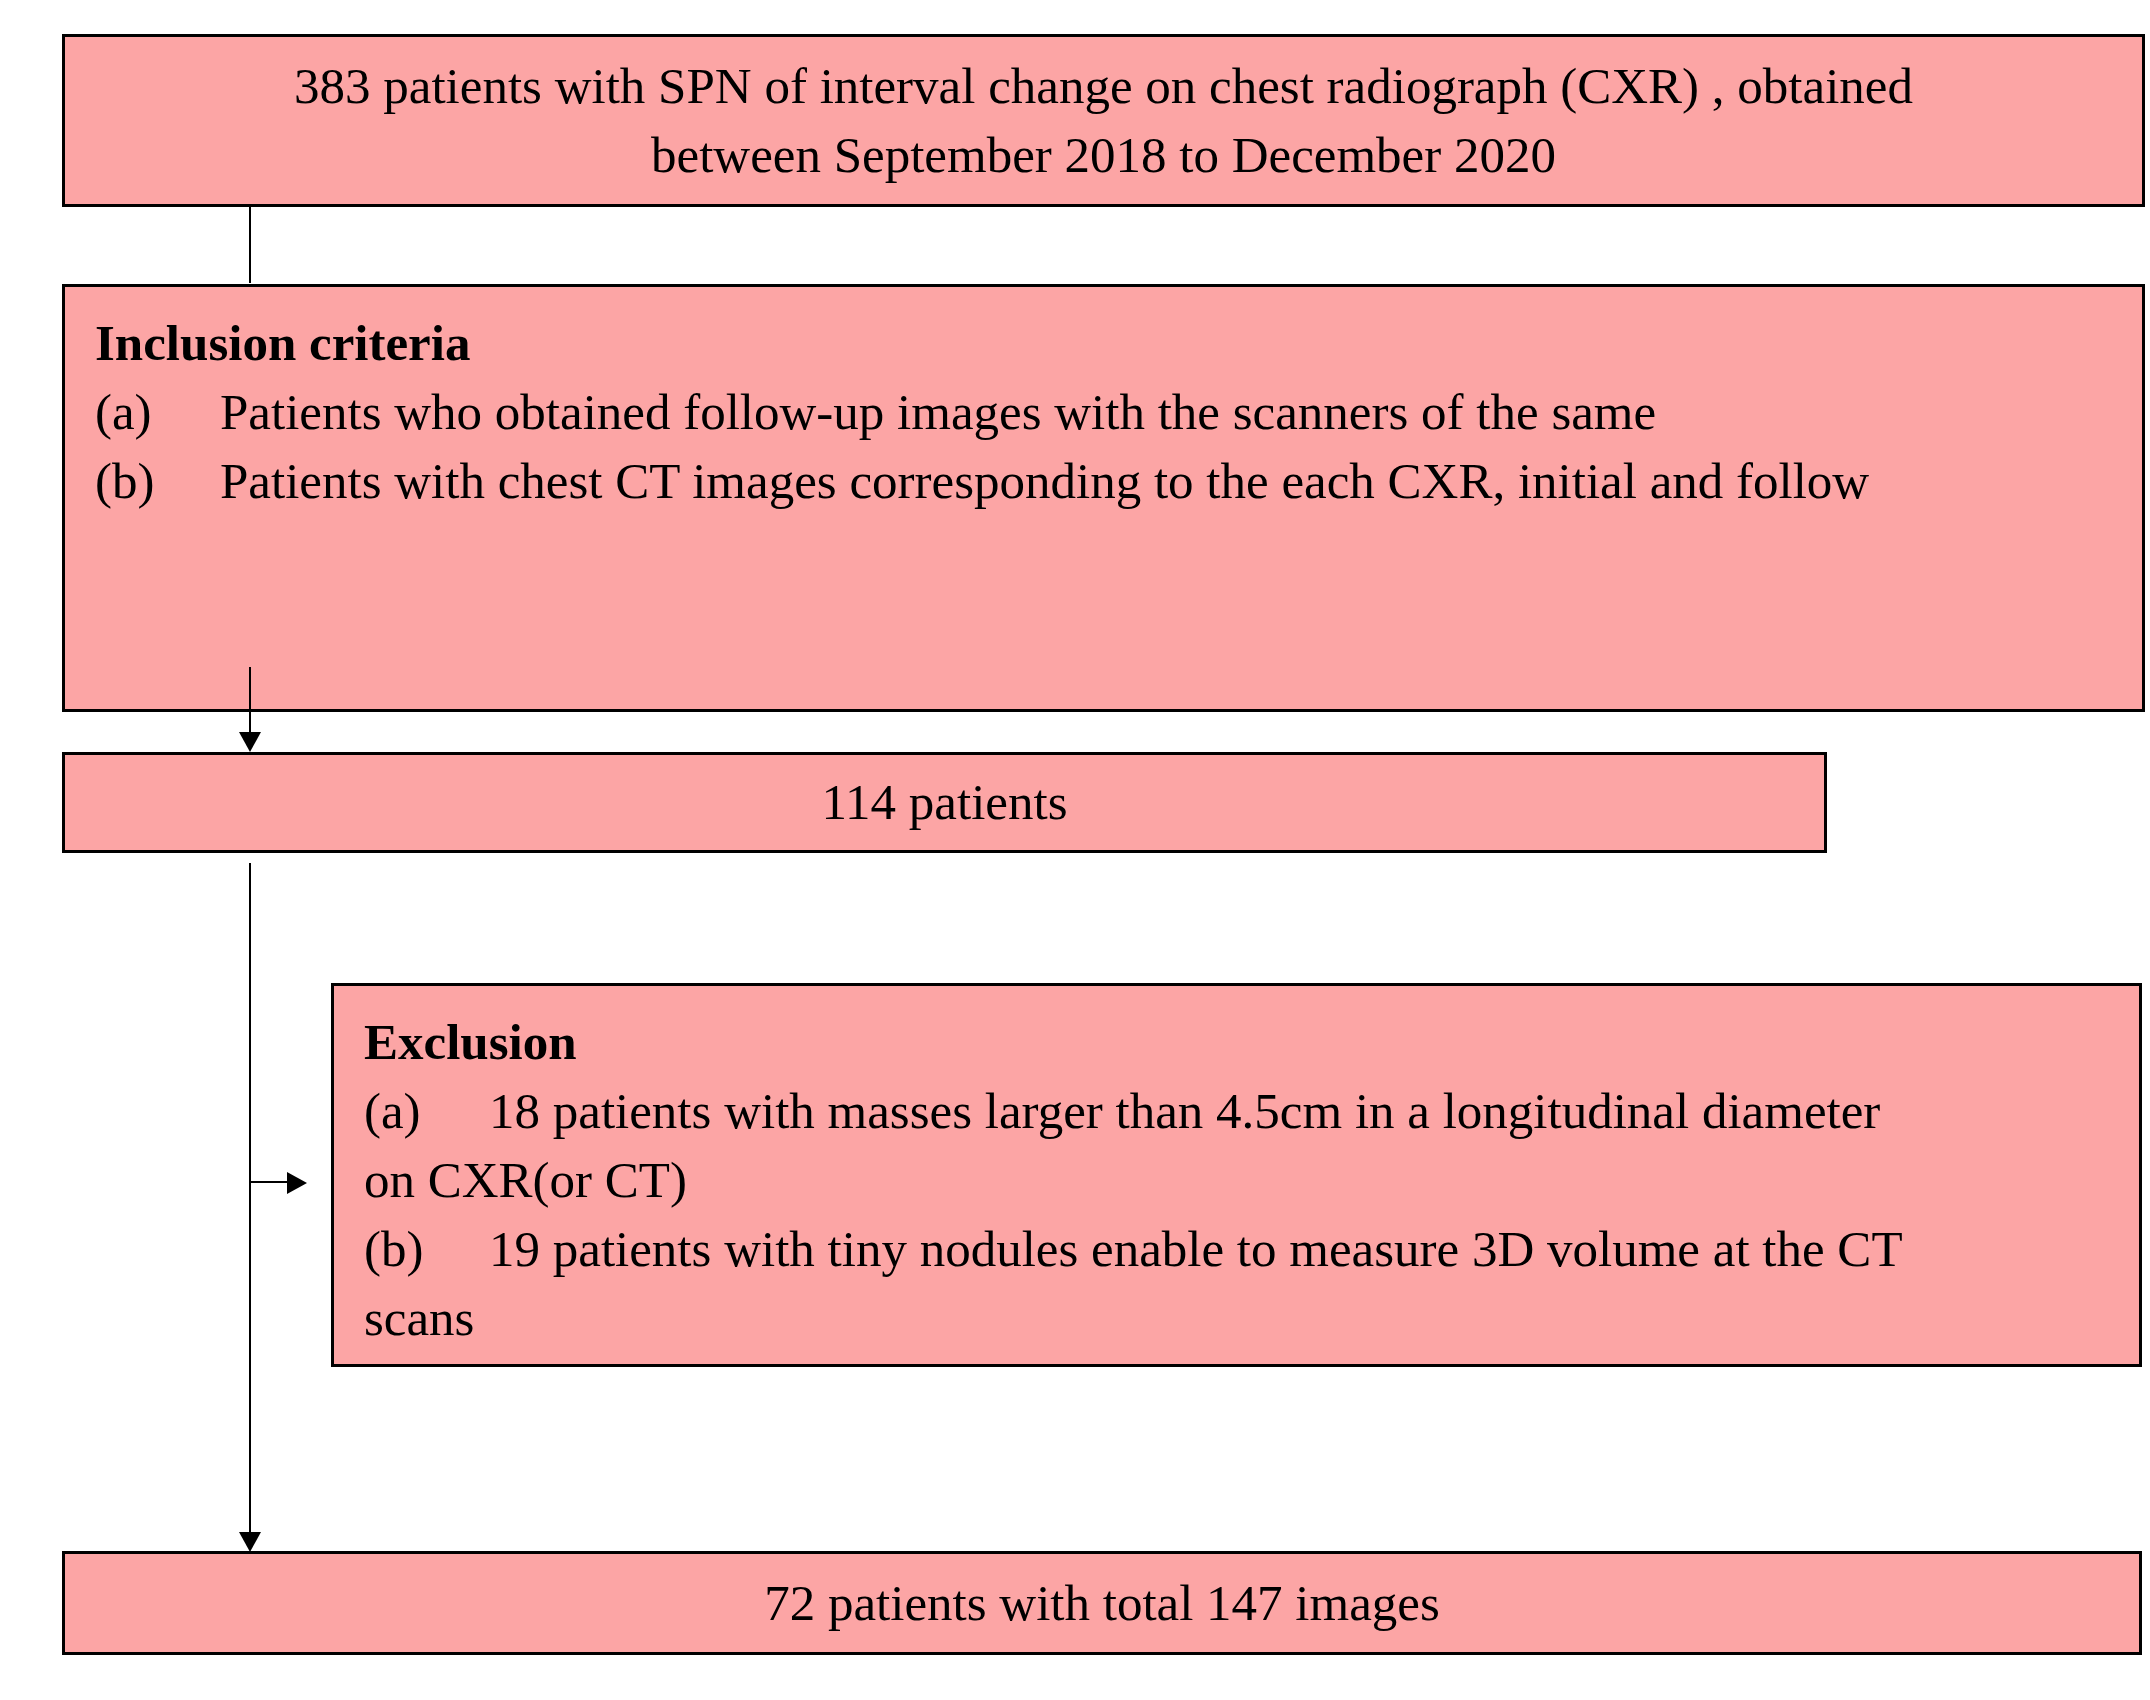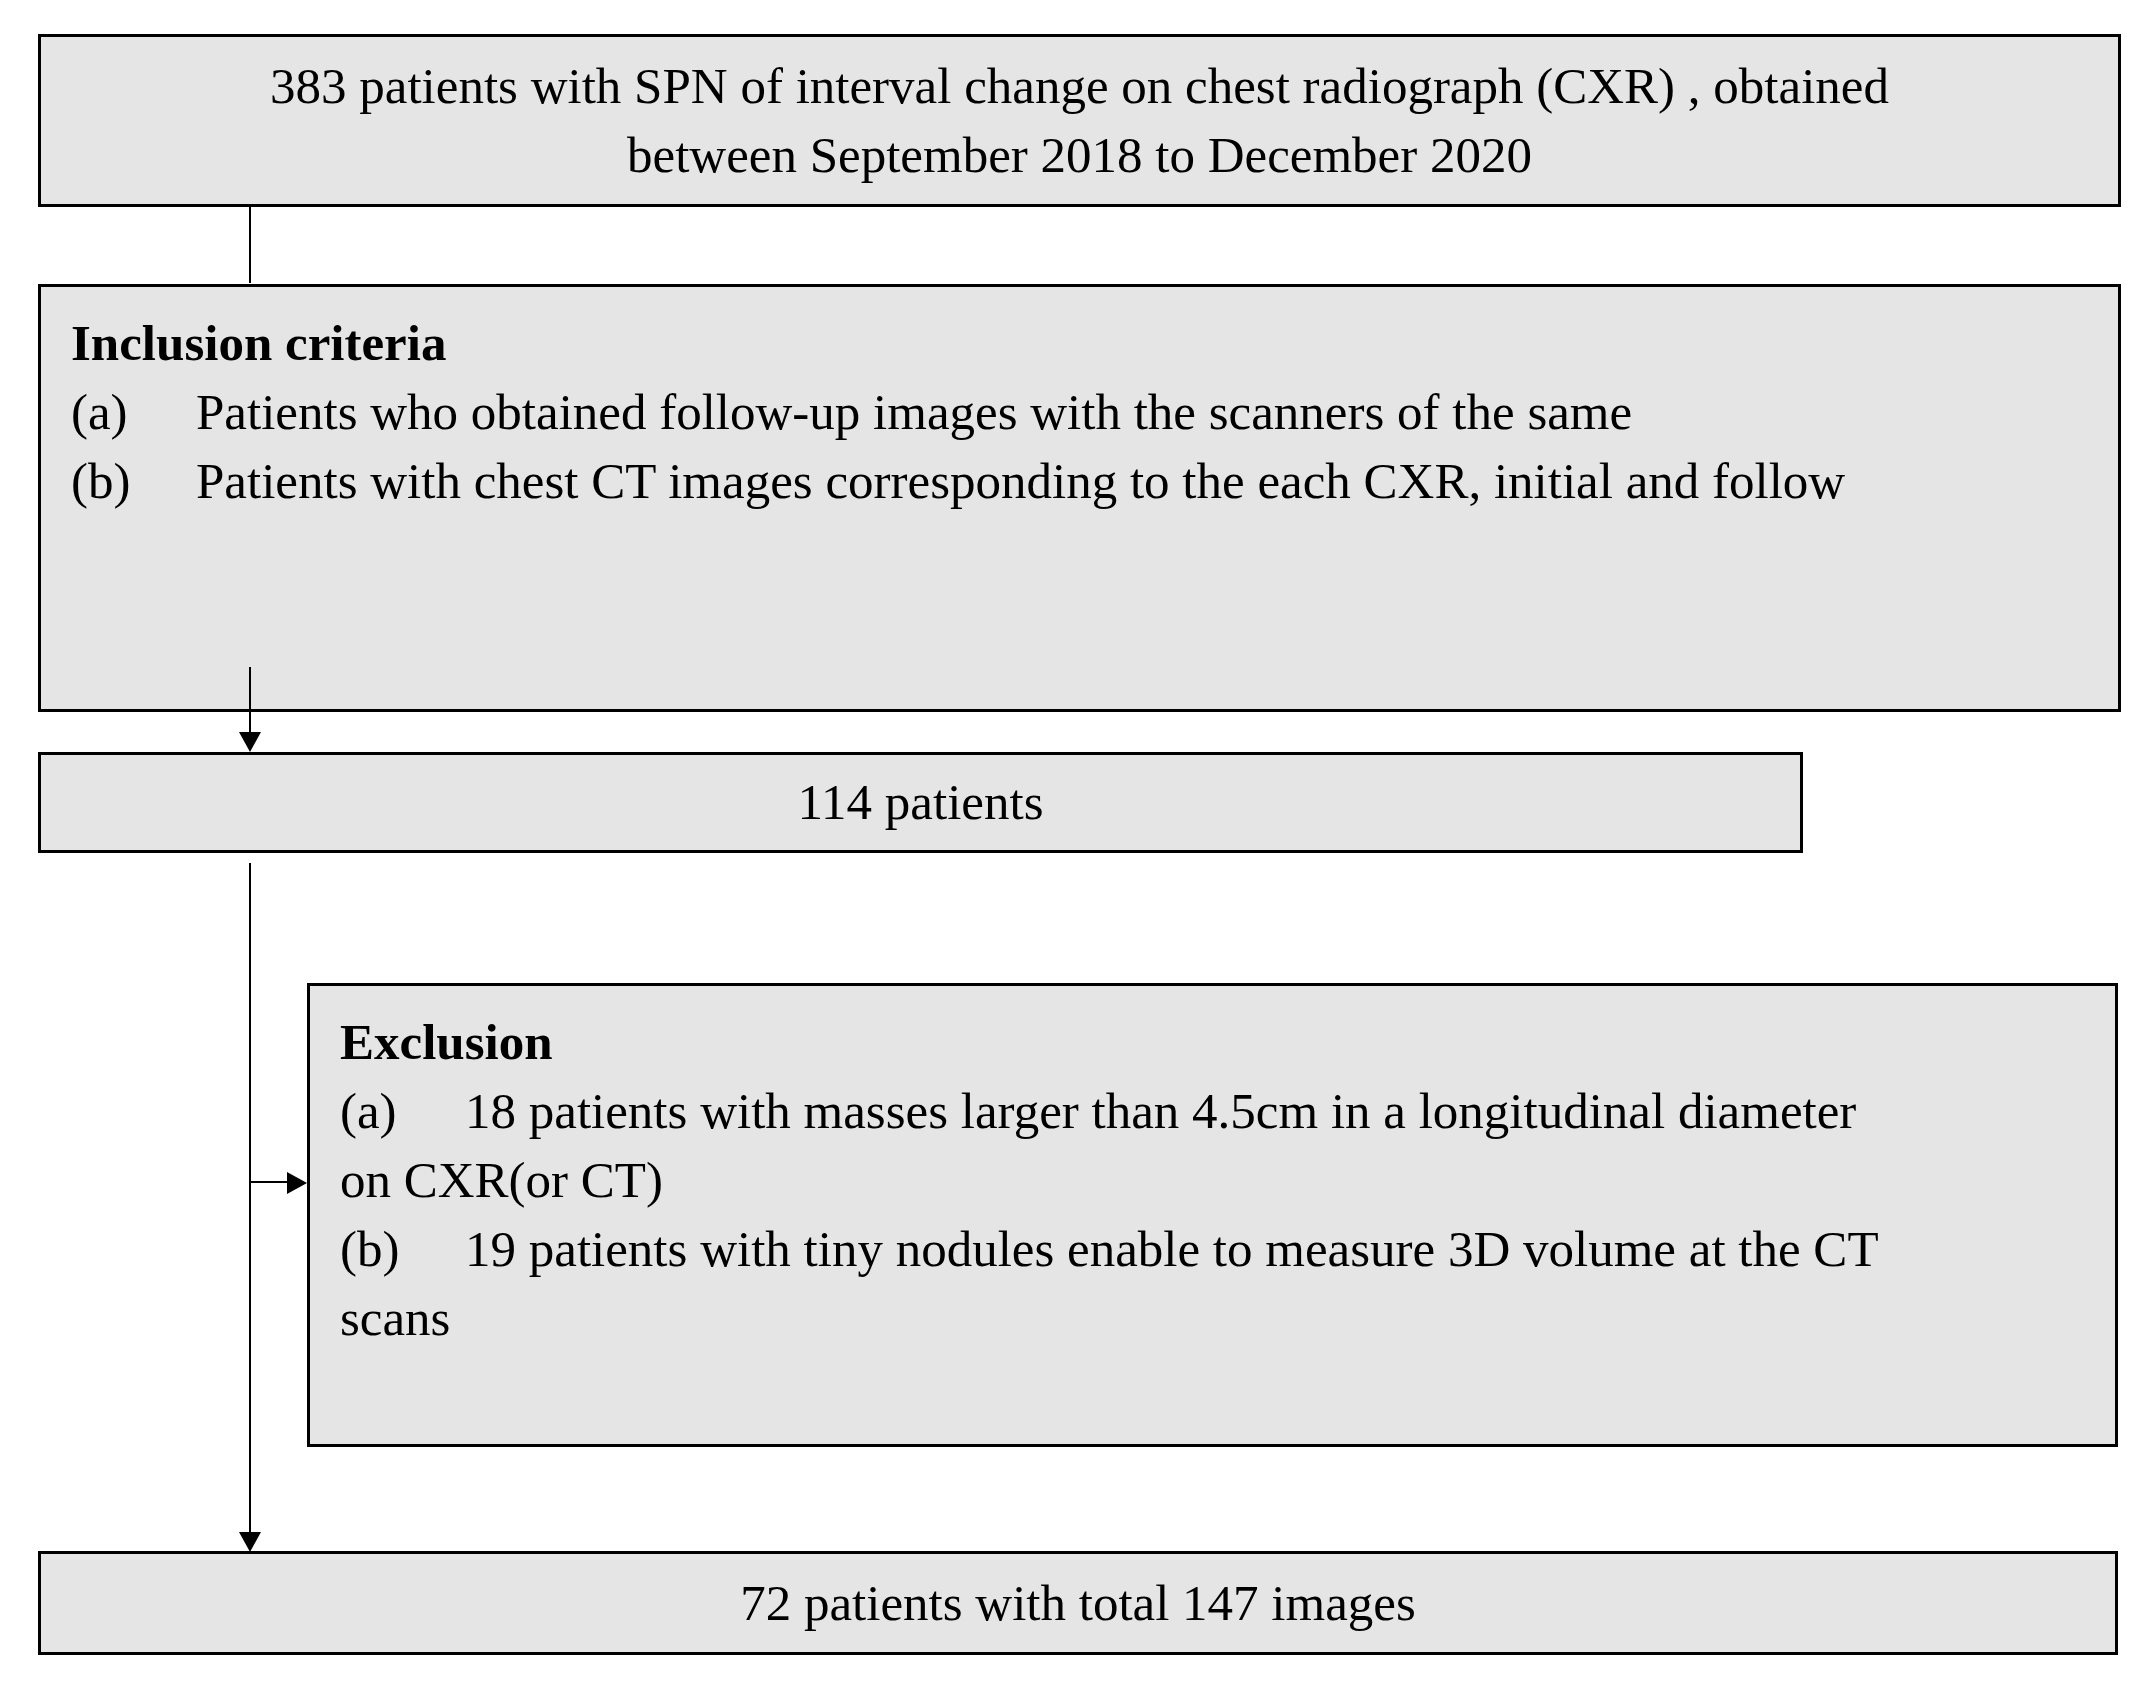--- a/index.html
+++ b/index.html
@@ -1,18 +1,18 @@
 <!DOCTYPE html>
 <html style="font-size:12.5px"><head>
 <meta charset="utf-8">
 <style>
   html, body { margin:0; padding:0; background:#ffffff; }
   body { width:2151px; height:1700px; position:relative; overflow:hidden;
          font-family:"Liberation Serif","DejaVu Serif",serif; color:#000; }
-  .box { position:absolute; border:3.1px solid #000; box-sizing:border-box; background:#e5e5e5; }
+  .box { position:absolute; border:3.1px solid #000; box-sizing:border-box; background:#fca5a5;margin-left:24px; }
   .center { display:flex; flex-direction:column; align-items:center; justify-content:center; text-align:center; }
   .txt { font-size:51px; line-height:69px; }
   .left { padding:22px 30px 0 30px; }
   .left .line { font-size:51px; line-height:69px; white-space:nowrap; }
   .title { font-weight:bold; }
   .tab { display:inline-block; width:125px; }
   .vline { position:absolute; width:2.3px; background:#000; }
   .hline { position:absolute; height:2.3px; background:#000; }
   .arrow-down { position:absolute; width:0; height:0; border-left:11px solid transparent; border-right:11px solid transparent; border-top:20px solid #000; }
   .arrow-right { position:absolute; width:0; height:0; border-top:11px solid transparent; border-bottom:11px solid transparent; border-left:20px solid #000; }
@@ -43,21 +43,21 @@
 <div class="box center" style="left:38px; top:752px; width:1765px; height:101px;">
   <div class="txt">114 patients</div>
 </div>
 
 <div class="vline" style="left:249px; top:863px; height:672px;"></div>
 <div class="arrow-down" style="left:239px; top:1532px;"></div>
 
 <div class="hline" style="left:249px; top:1181px; width:39px;"></div>
 <div class="arrow-right" style="left:287px; top:1172px;"></div>
 
-<div class="box left" style="left:307px; top:983px; width:1811px; height:464px;">
+<div class="box left" style="left:307px; top:983px; width:1811px; height:384px;">
   <div class="line title">Exclusion</div>
   <div class="line">
     <span class="tab">(a)</span><span>18 patients with masses larger than 4.5cm in a longitudinal diameter</span>
   </div>
   <div class="line">on CXR(or CT)</div>
   <div class="line">
     <span class="tab">(b)</span><span>19 patients with tiny nodules enable to measure 3D volume at the CT</span>
   </div>
   <div class="line">scans</div>
 </div>

